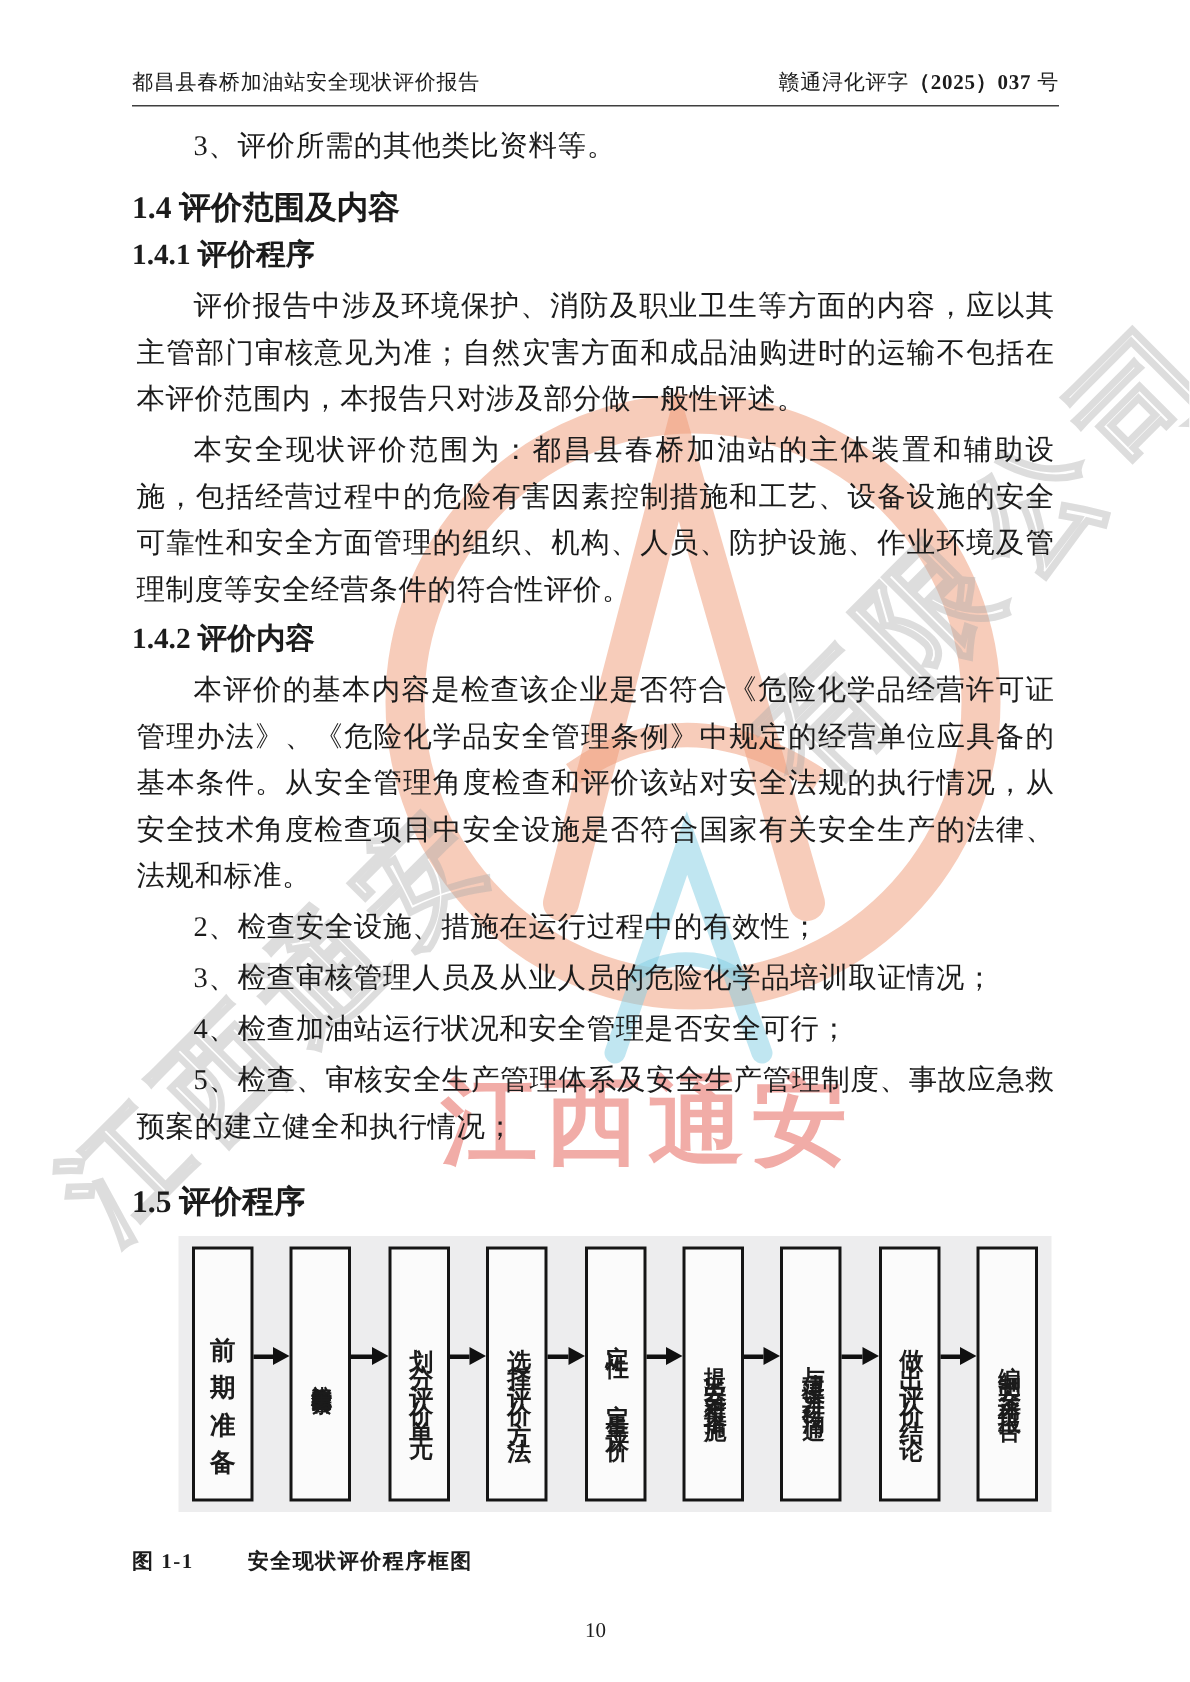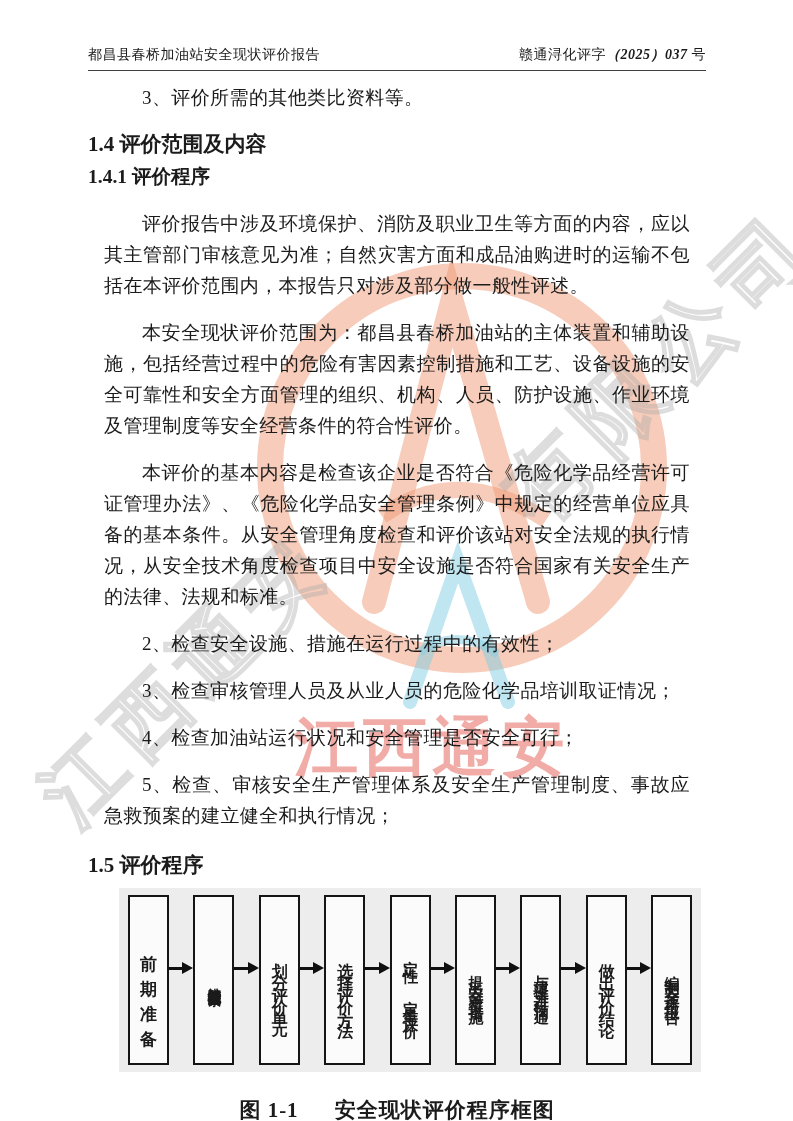--- a/index.html
+++ b/index.html
@@ -31,23 +31,23 @@
     transform:rotate(-45deg);transform-origin:left top;}
   .wm-gray-bl{left:18px;top:772px;font-size:80px;letter-spacing:12px;
     transform:rotate(-45deg);transform-origin:left top;}
   
   .content{position:relative;z-index:1;padding:46px 87px 0 88px;}
   .hdr{
     display:flex;justify-content:space-between;align-items:flex-end;
     font-size:14px;padding-bottom:6px;border-bottom:1.5px solid #3f3f3f;
     letter-spacing:0.5px;
   }
-  .hdr .b{font-weight:700;font-style:italic;}
+  .hdr .b{font-weight:700;}
   .para{
-    font-size:19px;line-height:31px;margin:16px;
+    font-size:19px;line-height:31px;margin:3px;
     text-align:justify;text-indent:2em;letter-spacing:0.4px;
   }
   .h-l1{font-size:21px;font-weight:700;line-height:30px;margin:10px 0 3px 0;}
   .h-l2{font-size:19.5px;font-weight:700;line-height:30px;margin:0 0 1px 0;}
   .mt10{margin-top:11px;}
   
   .fc{
     margin:8px 0 0 31px;width:582px;height:184px;
     background:#ededee;display:flex;align-items:center;
     padding:0 9px;box-sizing:border-box;
@@ -66,22 +66,22 @@
   .ls8{font-size:15px;letter-spacing:5px;padding-top:5px;}
   .ls11{font-size:13.5px;letter-spacing:0.5px;}
   .fc-arrow{flex:1 1 auto;height:170px;display:flex;align-items:center;}
   .fc-arrow .arr{display:flex;align-items:center;width:100%;transform:translateY(-12px);}
   .fc-arrow .shaft{flex:1;height:3px;background:#101010;}
   .fc-arrow .head{
     width:0;height:0;border-left:11px solid #101010;
     border-top:6px solid transparent;border-bottom:6px solid transparent;
   }
   .caption{
-    margin-top:24px;text-align:center;font-weight:700;
-    font-size:21px;letter-spacing:1px;
+    margin-top:24px;text-align:left;font-weight:700;
+    font-size:14px;letter-spacing:1px;
   }
   .caption .cap-label{margin-right:36px;}
   .pageno{margin-top:30px;text-align:center;font-size:14px;}
 </style>
 </head>
 <body>
 
 <div class="page">
 
   <div class="wm">
@@ -106,20 +106,21 @@
     </div>
 
     <p class="para mt10">3、评价所需的其他类比资料等。</p>
 
     <div class="h-l1">1.4 评价范围及内容</div>
     <div class="h-l2">1.4.1 评价程序</div>
 
     <p class="para">评价报告中涉及环境保护、消防及职业卫生等方面的内容，应以其主管部门审核意见为准；自然灾害方面和成品油购进时的运输不包括在本评价范围内，本报告只对涉及部分做一般性评述。</p>
     <p class="para">本安全现状评价范围为：都昌县春桥加油站的主体装置和辅助设施，包括经营过程中的危险有害因素控制措施和工艺、设备设施的安全可靠性和安全方面管理的组织、机构、人员、防护设施、作业环境及管理制度等安全经营条件的符合性评价。</p>
 
+    <div class="h-l2">1.4.2 评价内容</div>
     <p class="para">本评价的基本内容是检查该企业是否符合《危险化学品经营许可证管理办法》、《危险化学品安全管理条例》中规定的经营单位应具备的基本条件。从安全管理角度检查和评价该站对安全法规的执行情况，从安全技术角度检查项目中安全设施是否符合国家有关安全生产的法律、法规和标准。</p>
 
     <p class="para">2、检查安全设施、措施在运行过程中的有效性；</p>
     <p class="para">3、检查审核管理人员及从业人员的危险化学品培训取证情况；</p>
     <p class="para">4、检查加油站运行状况和安全管理是否安全可行；</p>
     <p class="para">5、检查、审核安全生产管理体系及安全生产管理制度、事故应急救预案的建立健全和执行情况；</p>
 
     <div class="h-l1" style="margin-top:19px;">1.5 评价程序</div>
 
     <div class="fc">

